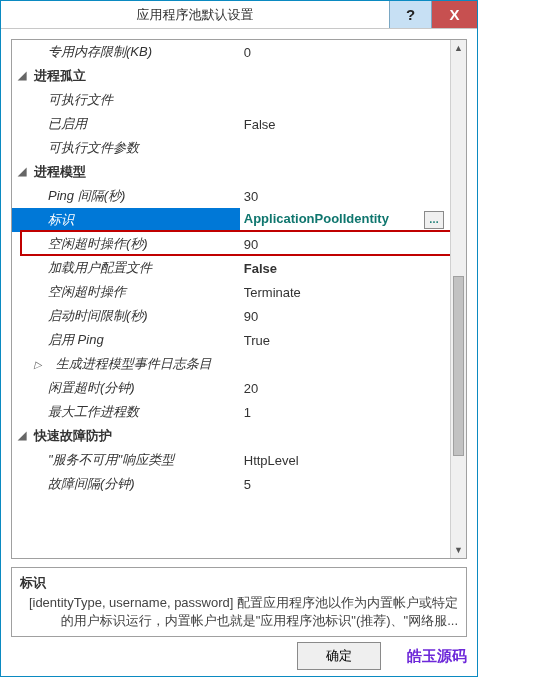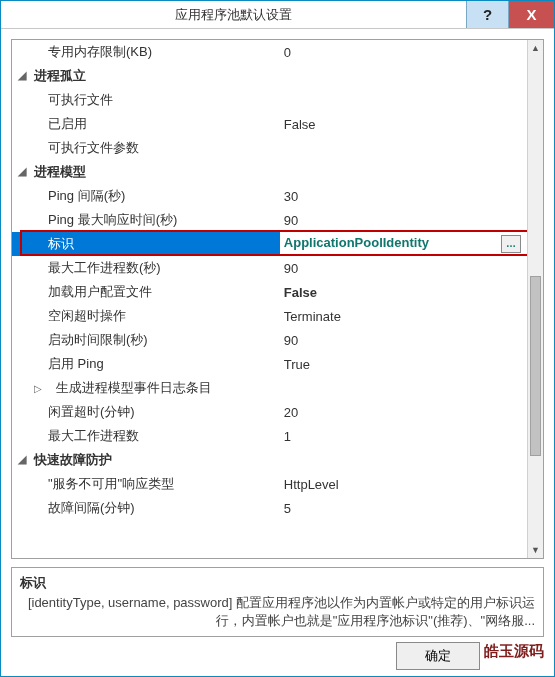--- a/index.html
+++ b/index.html
@@ -1,47 +1,47 @@
 <!DOCTYPE html>
 <html><head>
 <meta charset="utf-8">
 <style>
   * { box-sizing: border-box; }
   html, body { margin: 0; padding: 0; font-family: "Microsoft YaHei", Tahoma, sans-serif; font-size: 13px; background: #fff; }
-  .window { width: 555px; height: 677px; border: 1px solid #0b8ac1; background: #fff; position: relative; }
+  .window { width: 478px; height: 677px; border: 1px solid #0b8ac1; background: #fff; position: relative; }
   .titlebar { height: 28px; background: #fff; display: flex; align-items: center; border-bottom: 1px solid #c8c8c8; }
   .titlebar .title { flex: 1; text-align: center; color: #333; font-size: 13px; }
   .titlebar .buttons { display: flex; height: 100%; }
   .titlebar .btn { width: 42px; display: flex; align-items: center; justify-content: center; font-size: 15px; font-weight: bold; color: #222; border-left: 1px solid #7aa7c3; background: #c7e0f4; }
   .titlebar .btn.close { background: #c75050; color: #fff; width: 46px; }
   .client { padding: 10px; }
   .grid-wrap { border: 1px solid #a0a0a0; position: relative; height: 520px; }
   .grid-body { position: absolute; top: 0; left: 0; right: 16px; bottom: 0; overflow: hidden; }
   table.props { width: 100%; border-collapse: collapse; table-layout: fixed; }
   table.props td { padding: 3px 4px 3px 4px; height: 23px; font-size: 13px; color: #333; border-bottom: 0; vertical-align: middle; white-space: nowrap; overflow: hidden; text-overflow: ellipsis; }
   col.cname { width: 52%; }
   col.cval  { width: 48%; }
   tr.cat td { font-weight: bold; color: #333; }
   tr.cat td.name { padding-left: 22px; position: relative; }
   tr.cat td.name .arrow { position: absolute; left: 6px; top: 5px; font-size: 11px; color: #666; }
-  tr.prop td.name { padding-left: 36px; }
+  tr.prop td.name { padding-left: 36px; font-style: italic; }
   tr.sel td { background: #0078d7; color: #fff; font-weight: normal; }
   tr.sel td.val { background: #fff; color: #0f766e; font-weight: bold; }
   .hl-box { position: absolute; left: 8px; border: 2px solid #c00000; pointer-events: none; }
   .ell-btn { width: 20px; height: 18px; border: 1px solid #8a8a8a; background: #f0f0f0; display: inline-flex; align-items: center; justify-content: center; font-size: 10px; line-height: 1; float: right; margin-right: 2px; }
   .scroll { position: absolute; right: 0; top: 0; bottom: 0; width: 16px; background: #f0f0f0; border-left: 1px solid #d0d0d0; }
   .scroll .arrow { height: 16px; display: flex; align-items: center; justify-content: center; font-size: 9px; color: #555; }
   .scroll .track { position: absolute; top: 16px; bottom: 16px; left: 0; right: 0; }
   .scroll .thumb { position: absolute; left: 2px; right: 2px; background: #c2c2c2; border: 1px solid #a0a0a0; }
   .desc-pane { border: 1px solid #a0a0a0; margin-top: 8px; padding: 6px 8px; height: 70px; overflow: hidden; }
   .desc-pane .dtitle { font-weight: bold; font-size: 13px; color: #333; }
   .desc-pane .dbody { font-size: 13px; color: #444; margin-top: 2px; line-height: 1.35; text-align: right; }
-  .footer { position: absolute; bottom: 6px; right: 10px; left: 10px; display: flex; justify-content: flex-end; gap: 4px; }
+  .footer { position: absolute; bottom: 6px; right: 10px; left: 10px; display: flex; justify-content: flex-end; align-items: center; gap: 26px; }
   .ok-btn { width: 84px; height: 28px; border: 1px solid #8a8a8a; background: #efefef; font-size: 13px; display: inline-flex; align-items: center; justify-content: center; }
-  .watermark { font-size: 15px; font-weight: bold; color: #7f1d1d; }
+  .watermark { font-size: 15px; font-weight: bold; color: #6d28d9; }
   .bold { font-weight: bold; }
 </style>
 </head>
 <body>
 
 <div class="window">
   <div class="titlebar">
     <div class="title">应用程序池默认设置</div>
     <div class="buttons">
       <div class="btn">?</div>
@@ -77,30 +77,26 @@
                 <td class="name"><span>可执行文件参数</span></td>
                 <td class="val"><span></span></td>
               </tr>
               <tr class="cat">
                 <td class="name" colspan="2"><span class="arrow">◢</span><span>进程模型</span></td>
               </tr>
               <tr class="prop">
                 <td class="name"><span>Ping 间隔(秒)</span></td>
                 <td class="val"><span>30</span></td>
               </tr>
-              <tr class="prop">
-                <td class="name"><span>Ping 最大响应时间(秒)</span></td>
-                <td class="val"><span>90</span></td>
-              </tr>
               <tr class="prop sel">
                 <td class="name"><span>标识</span></td>
                 <td class="val bold"><span>ApplicationPoolIdentity</span><span class="ell-btn">…</span></td>
               </tr>
               <tr class="prop">
-                <td class="name"><span>最大工作进程数(秒)</span></td>
+                <td class="name"><span>空闲超时操作(秒)</span></td>
                 <td class="val"><span>90</span></td>
               </tr>
               <tr class="prop">
                 <td class="name"><span>加载用户配置文件</span></td>
                 <td class="val bold"><span>False</span></td>
               </tr>
               <tr class="prop">
                 <td class="name"><span>空闲超时操作</span></td>
                 <td class="val"><span>Terminate</span></td>
               </tr>

